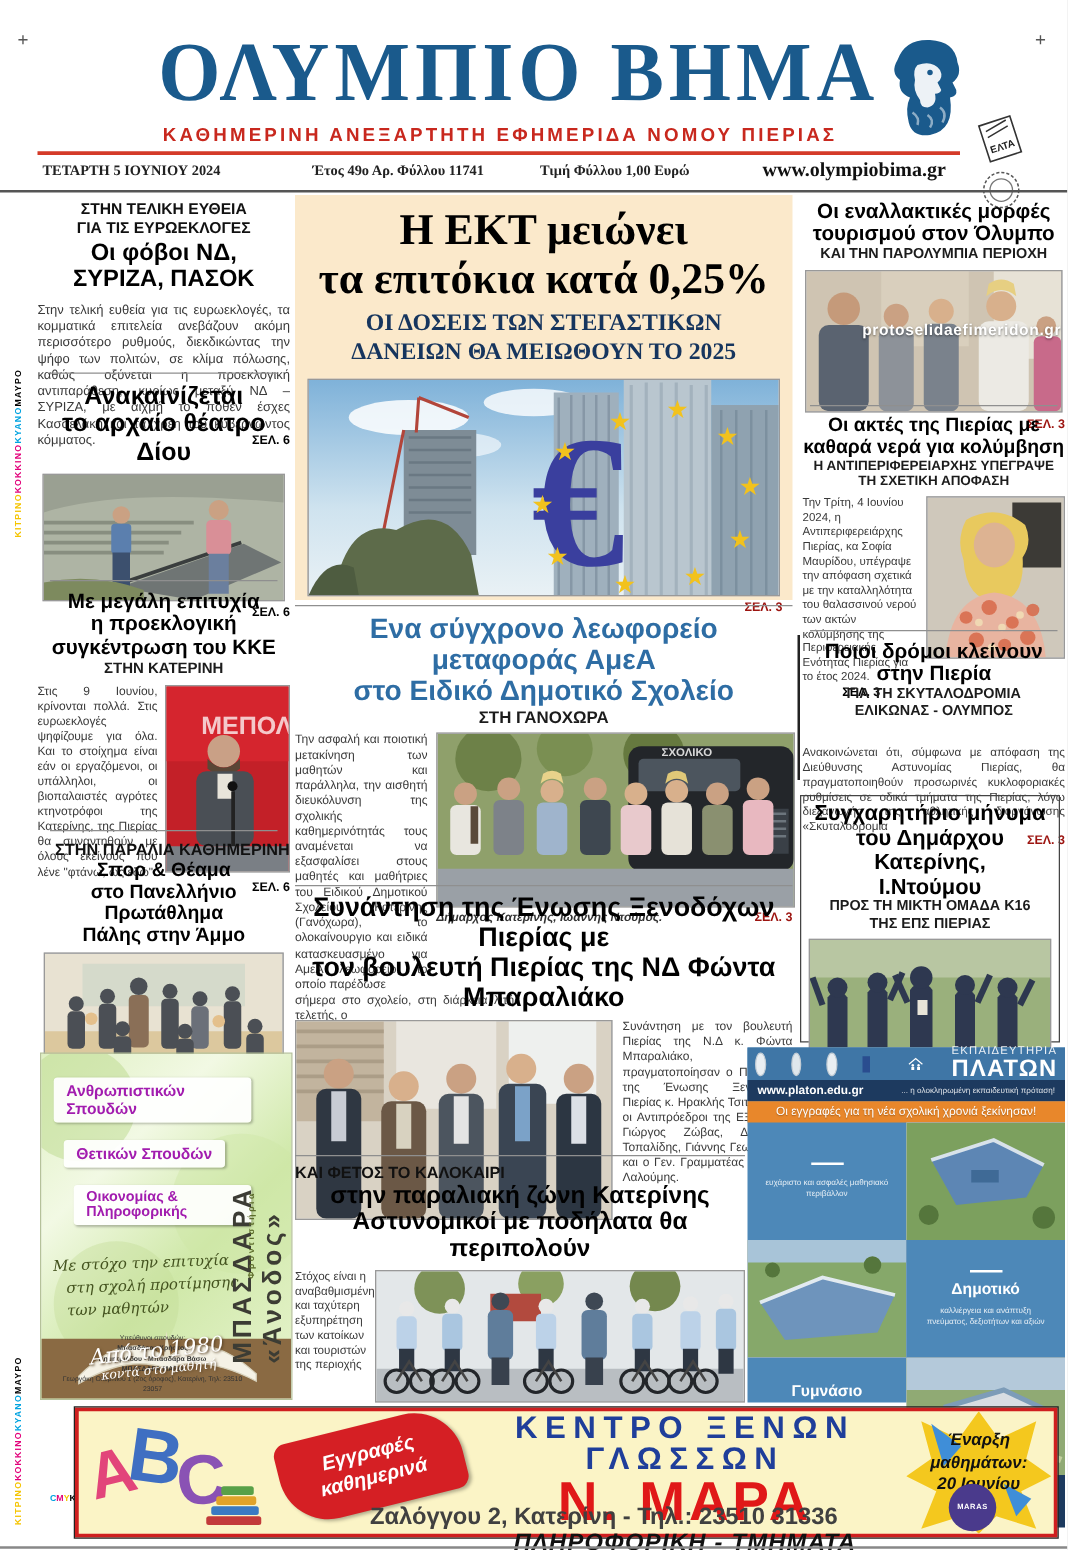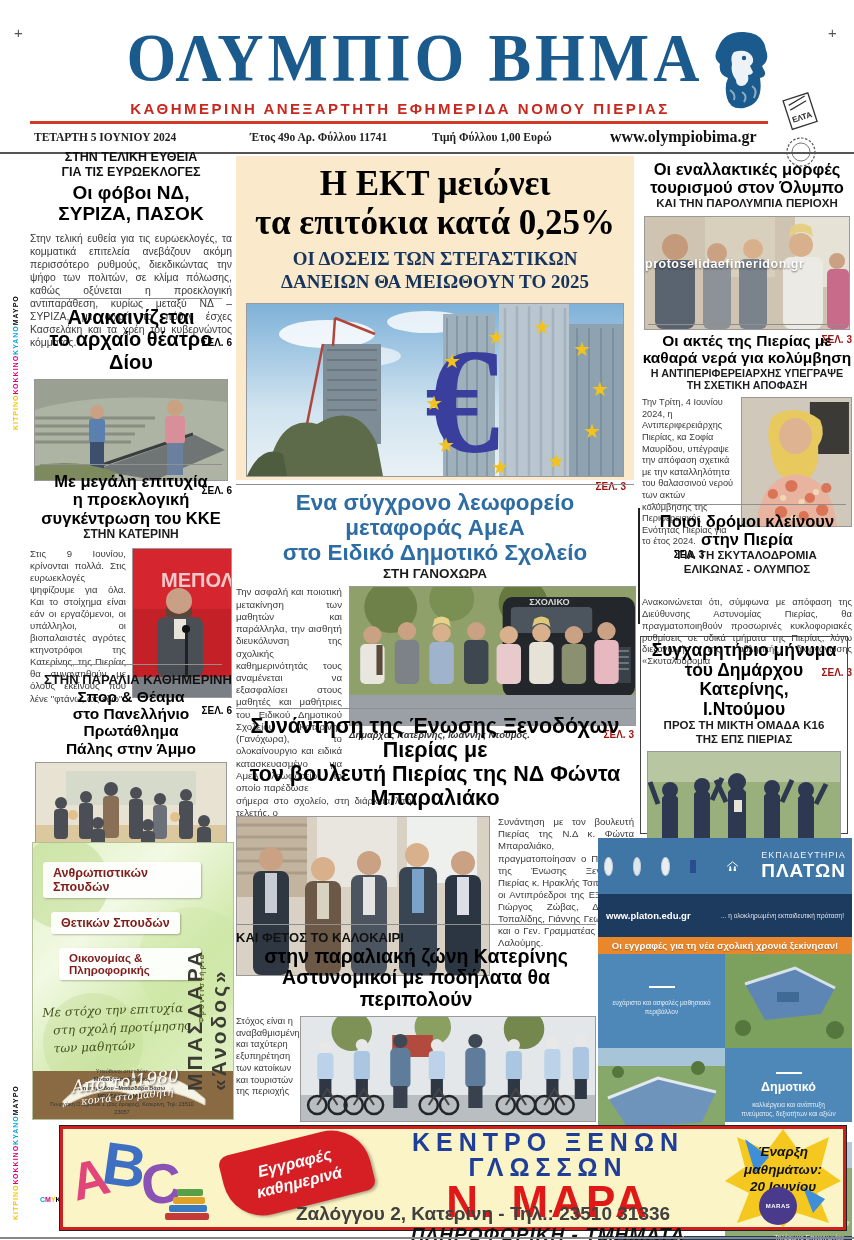--- a/index.html
+++ b/index.html
@@ -15,39 +15,39 @@
   
   .kick{font-weight:bold;font-size:12.5px;text-align:center;line-height:1.2;color:#111}
   .hl{font-weight:bold;text-align:center;color:#000;line-height:1.12}
   .sub{font-weight:bold;text-align:center;color:#1c1c1c;line-height:1.18}
   .bodytx{font-size:10.4px;line-height:1.26;color:#3a3a3a;text-align:justify}
   .pref{font-weight:bold;font-size:10px;text-align:right;color:#000}
   .pref-r{color:#9c1410}
   .hline{border-top:1.5px solid #8f8f8f}
   .ph{position:relative;border:1px solid #999;overflow:hidden;background:#ccc}
   .ph svg{display:block;width:100%;height:100%}
-  .wm{position:absolute;left:0;right:0;text-align:left;font-weight:bold;color:#fff;
+  .wm{position:absolute;left:0;right:0;text-align:right;font-weight:bold;color:#fff;
       text-shadow:0 1px 2px rgba(0,0,0,.55);letter-spacing:.5px}
   
   .regstrip{writing-mode:vertical-rl;transform:rotate(180deg);font-size:7px;font-weight:bold;
             letter-spacing:1px;line-height:1}
   .cross{color:#555;font-size:15px;font-weight:normal}
   
   .gpill{background:rgba(255,255,255,.92);border-radius:3px;font-weight:bold;font-size:12.5px;
-         color:#7f1d1d;padding:4px 10px;margin:7px 0;display:inline-block;box-shadow:1px 1px 2px rgba(0,0,0,.25)}
+         color:#a21caf;padding:4px 10px;margin:7px 0;display:inline-block;box-shadow:1px 1px 2px rgba(0,0,0,.25)}
   .gscript{font-family:"DejaVu Serif",serif;font-style:italic;color:#44531f;font-size:12px;line-height:1.5}
   .gsmall{font-size:5.5px;color:#333;text-align:center;line-height:1.5}
   .gvert{writing-mode:vertical-rl;transform:rotate(180deg);font-weight:bold;color:#3c3c34;
          font-size:21px;letter-spacing:3px}
   .gvert2{writing-mode:vertical-rl;transform:rotate(180deg);font-weight:bold;color:#5c6b2a;
           font-size:7px;letter-spacing:2px}
   
   .platon{background:#4d88b8;color:#fff}
   .pl-navy{background:#1d3a5f}
-  .pl-orange{background:#e8872b;color:#fff;font-weight:bold;font-size:9.5px;text-align:center;
+  .pl-orange{background:#e8872b;color:#fff;font-weight:normal;font-size:9.5px;text-align:center;
              padding:3px 0;text-shadow:0 1px 1px rgba(0,0,0,.3)}
   .pl-title{font-weight:bold;font-size:12.5px;text-align:center;line-height:1.25}
   .pl-note{font-size:6.5px;text-align:center;opacity:.85;line-height:1.4}
   .pl-cell{width:50%;height:94px;box-sizing:border-box}
   .pl-soc{font-size:6.5px;line-height:1.9;opacity:.9}
   .pl-phone{font-size:17px;font-weight:bold;letter-spacing:1px}
   
   .mara{background:#fbf4c6;border:3px solid #cf1f1f;outline:1px solid #222}
   .mara-type{color:#1f3e9a;font-weight:bold;font-size:25px;letter-spacing:6px;line-height:1}
   .mara-name{color:#e01818;font-weight:bold;font-size:44px;letter-spacing:3px;line-height:1}
@@ -99,21 +99,21 @@
         <rect x="10" y="6" width="26" height="30" fill="none" stroke="#333" stroke-width="1.3"></rect>
         <path d="M14,12 L32,8 M14,17 L32,13" stroke="#333" stroke-width="1.2" fill="none"></path>
         <text x="23" y="30" font-size="8" font-weight="bold" fill="#222" text-anchor="middle">ΕΛΤΑ</text>
       </g>
       <circle cx="23" cy="62" r="14" fill="none" stroke="#555" stroke-width="1.2" stroke-dasharray="2.5 1.6"></circle>
       <circle cx="23" cy="62" r="9" fill="none" stroke="#777" stroke-width="1"></circle>
     </svg>
   </div>
   <div class="abs" style="left:0;top:152px;width:854px;border-top:2px solid #555"></div>
 
-  <div class="abs" style="left:30px;top:150px;width:202px">
+  <div class="abs" style="left:30px;top:160px;width:202px">
     <div class="kick">
       <span style="display:block">ΣΤΗΝ ΤΕΛΙΚΗ ΕΥΘΕΙΑ</span>
       <span style="display:block">ΓΙΑ ΤΙΣ ΕΥΡΩΕΚΛΟΓΕΣ</span>
     </div>
     <div class="hl" style="font-size:19px;margin-top:2px">
       <span style="display:block">Οι φόβοι ΝΔ,</span>
       <span style="display:block">ΣΥΡΙΖΑ, ΠΑΣΟΚ</span>
     </div>
     <div class="bodytx" style="margin-top:7px">Στην τελική ευθεία για τις ευρωεκλογές, τα κομματικά επιτελεία ανεβάζουν ακόμη περισσότερο ρυθμούς,  διεκδικώντας την ψήφο των πολιτών, σε κλίμα πόλωσης, καθώς οξύνεται η προεκλογική αντιπαράθεση, κυρίως μεταξύ ΝΔ – ΣΥΡΙΖΑ, με αιχμή το πόθεν έσχες Κασσελάκη και τα χρέη του κυβερνώντος κόμματος.</div>
     <div class="pref" style="margin-top:-13px">ΣΕΛ. 6</div>
@@ -603,38 +603,38 @@
             <circle cx="158" cy="38" r="8"></circle>
             <path d="M168,52 L178,32" stroke="#2e3850" stroke-width="5"></path>
         </g>
         <rect x="86" y="48" width="8" height="12" fill="#e8e4d8"></rect>
       </svg>
     </div>
     <div class="pref pref-r" style="margin-top:3px">ΣΕΛ. 3</div>
   </div>
 
   <div class="abs platon" style="left:598px;top:838px;width:254px;height:284px">
-    <div style="height:56px;background:#3f76a6;display:flex;align-items:center;padding:0 6px;gap:20px">
+    <div style="height:26px;background:#3f76a6;display:flex;align-items:center;padding:0 6px;gap:20px">
       <span style="width:17px;height:17px;border-radius:50%;background:#e9eef2;display:inline-block;border:1px solid #c2ccd4"></span>
       <span style="width:17px;height:17px;border-radius:50%;background:#dfe7ec;display:inline-block;border:1px solid #c2ccd4"></span>
       <span style="width:17px;height:17px;border-radius:50%;background:#e9eef2;display:inline-block;border:1px solid #c2ccd4"></span>
       <span style="width:17px;height:13px;background:#2a4d8f;display:inline-block"></span>
       <svg style="width:34px;height:30px;margin-left:10px" viewBox="0 0 34 30">
         <path d="M3,16 L17,4 L31,16" fill="none" stroke="#fff" stroke-width="2.5"></path>
         <circle cx="11" cy="18" r="2.5" fill="#fff"></circle>
           <path d="M8,28 v-6 q3,-3 6,0 v6" fill="#fff"></path>
         <circle cx="23" cy="18" r="2.5" fill="#fff"></circle>
           <path d="M20,28 v-6 q3,-3 6,0 v6" fill="#fff"></path>
       </svg>
       <span style="margin-left:2px;line-height:1.05">
         <span style="display:block;font-size:9px;letter-spacing:1px;opacity:.9">ΕΚΠΑΙΔΕΥΤΗΡΙΑ</span>
         <span style="display:block;font-size:19px;font-weight:bold;letter-spacing:1px">ΠΛΑΤΩΝ</span>
       </span>
     </div>
-    <div class="pl-navy" style="display:flex;align-items:center;justify-content:space-between;padding:16px 8px">
+    <div class="pl-navy" style="display:flex;align-items:center;justify-content:space-between;padding:3px 8px">
       <span style="font-size:9.5px;font-weight:bold">www.platon.edu.gr</span>
       <span style="font-size:6.5px;opacity:.85">... η ολοκληρωμένη εκπαιδευτική πρόταση!</span>
     </div>
     <div class="pl-orange">Οι εγγραφές για τη νέα σχολική χρονιά ξεκίνησαν!</div>
     <div style="display:flex;flex-wrap:wrap">
       <div class="pl-cell" style="display:flex;flex-direction:column;justify-content:center;padding:0 8px">
         <div style="border-top:2px solid #fff;width:26px;margin:0 auto 6px"></div>
         <div class="pl-note" style="margin-top:4px">ευχάριστο και ασφαλές μαθησιακό περιβάλλον</div>
       </div>
       <div class="pl-cell ph" style="border:none">

